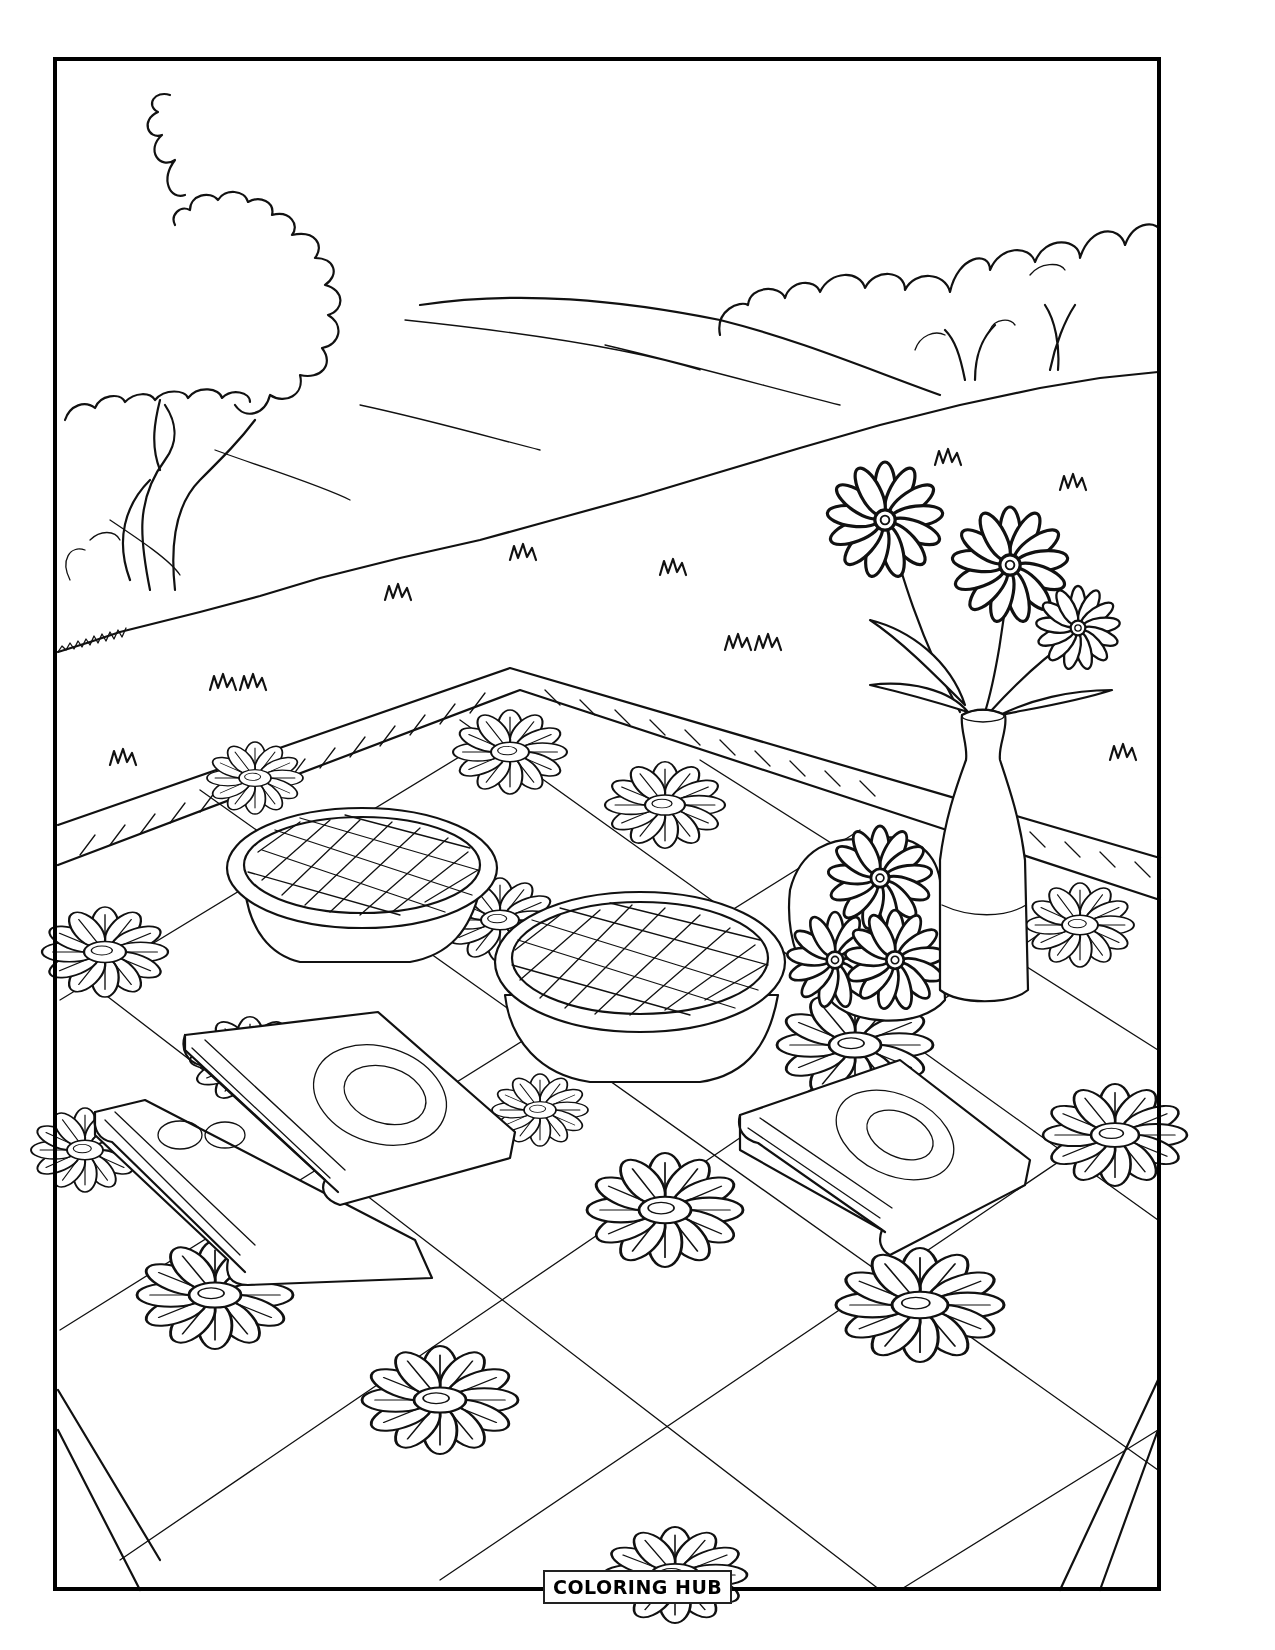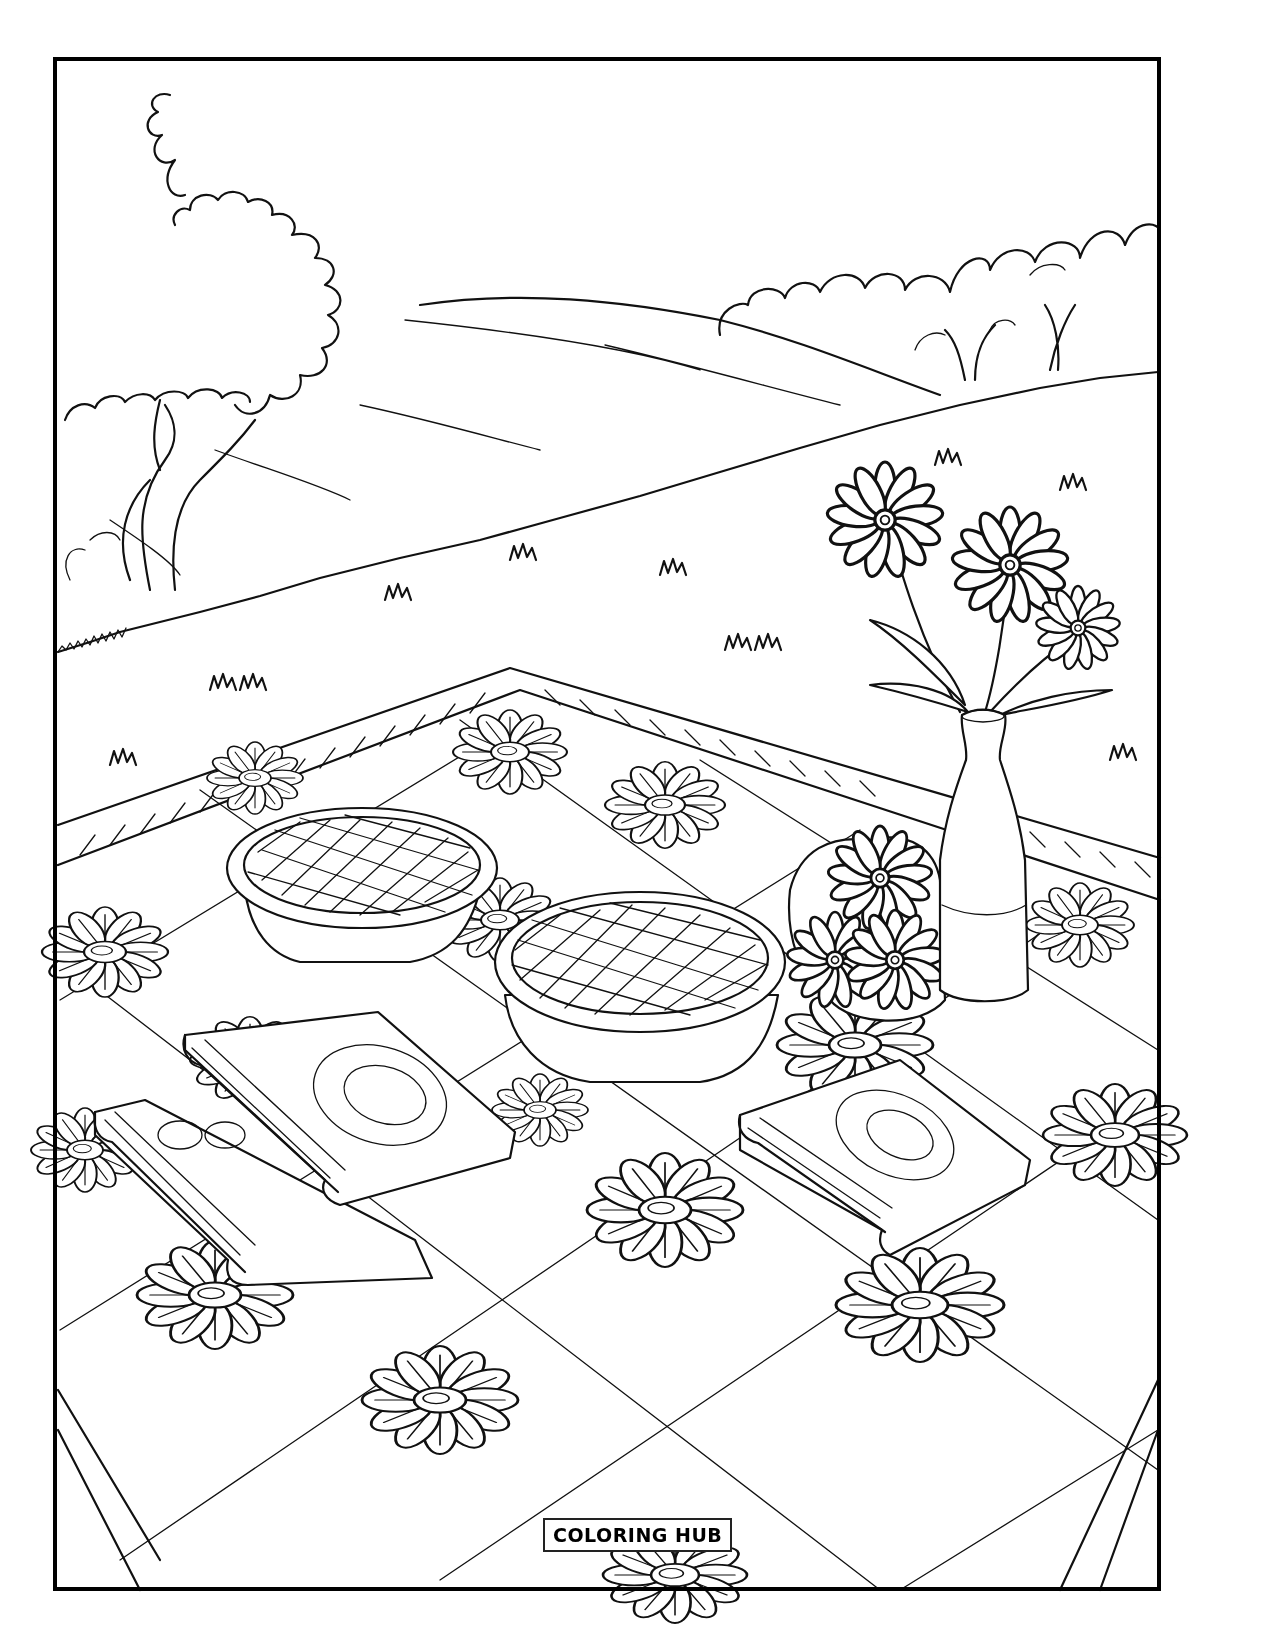--- a/index.html
+++ b/index.html
@@ -4,21 +4,21 @@
 <style>
   html, body { margin: 0; padding: 0; background: #ffffff; }
   body { width: 1275px; height: 1650px; position: relative; overflow: hidden; font-family: "DejaVu Sans", sans-serif; }
   #page { position: absolute; left: 0; top: 0; width: 1275px; height: 1650px; }
   svg { position: absolute; left: 0; top: 0; }
   .ln { fill: none; stroke: #111; stroke-width: 2.2; stroke-linecap: round; stroke-linejoin: round; }
   .thin { fill: none; stroke: #111; stroke-width: 1.3; stroke-linecap: round; stroke-linejoin: round; }
   .fill-w { fill: #fff; stroke: #111; stroke-width: 2.2; stroke-linejoin: round; }
   .frame { fill: none; stroke: #000; stroke-width: 4; }
   #logo {
-    position: absolute; left: 543px; top: 1518px; height: 30px;
+    position: absolute; left: 543px; top: 1570px; height: 30px;
     padding: 0 8px; background: #fff; border: 2px solid #222;
     font-family: "DejaVu Sans", sans-serif; font-weight: bold; font-size: 19px;
     line-height: 30px; letter-spacing: 0.5px; color: #000; white-space: nowrap;
   }
 </style>
 </head>
 <body>
 
 <div id="page">
 <svg width="1275" height="1650" viewBox="0 0 1275 1650">

